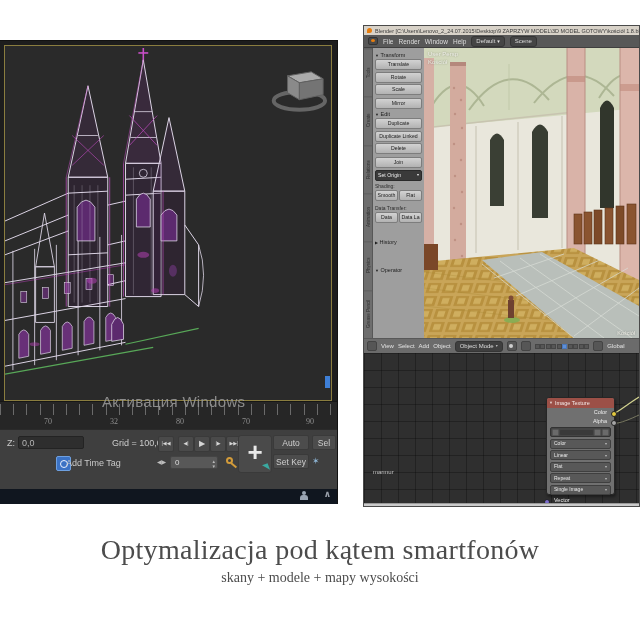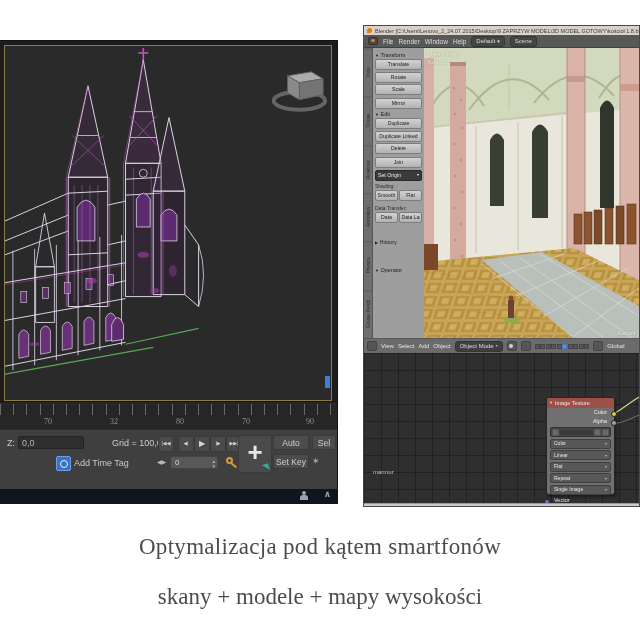--- a/index.html
+++ b/index.html
@@ -134,22 +134,22 @@
            justify-content:space-between;align-items:center;}
   .ne-drop .car{font-size:4px;color:#bdbdbd;}
   .ne-in{position:relative;color:#ececec;font-size:5.5px;height:9px;line-height:9px;padding-left:7px;
          margin-top:1px;}
   .b-bottomstrip{position:absolute;left:0;top:477px;width:100%;height:5px;background:#cbcbcb;
                  border-top:1px solid #9a9a9a;box-sizing:border-box;}
 
   
   .caption{position:absolute;left:0;top:534px;width:100%;text-align:center;
            font-family:"Liberation Serif","DejaVu Serif",serif;color:#4c4c4c;}
-  .caption .l1{font-size:23px;letter-spacing:.3px;}
-  .caption .l2{font-size:23px;margin-top:24px;}
+  .caption .l1{font-size:28px;letter-spacing:.3px;}
+  .caption .l2{font-size:14px;margin-top:4px;}
 </style>
 </head>
 <body>
 
 <div class="max-shot">
 
   <div class="max-viewport">
     <svg viewBox="0 0 330 356" preserveAspectRatio="none">
 
       <g opacity="0.85">
@@ -253,20 +253,21 @@
 
   <div class="max-ruler">
     <div class="ruler-ticks"></div>
     <span class="tick-num" style="left:44px">70</span>
     <span class="tick-num" style="left:110px">32</span>
     <span class="tick-num" style="left:176px">80</span>
     <span class="tick-num" style="left:242px">70</span>
     <span class="tick-num" style="left:306px">90</span>
   </div>
 
+  <div class="wm1">Активация Windows</div>
 
   <div class="max-status">
     <span class="ms" style="left:7px;top:8px">Z:</span>
     <span class="ms ms-field" style="left:18px;top:6px;width:66px">0,0</span>
     <span class="ms" style="left:112px;top:8px;color:#cdcdcd">Grid = 100,0</span>
 
     <span class="pb-btn" style="left:158px;top:6px">|◀◀</span>
     <span class="pb-btn" style="left:178px;top:6px">◀|</span>
     <span class="pb-btn play" style="left:194px;top:6px">▶</span>
     <span class="pb-btn" style="left:210px;top:6px">|▶</span>
@@ -276,21 +277,21 @@
     <div class="bigplus">
       <span>+</span>
       <span class="tealarrow"></span>
     </div>
 
     <span class="key-btn" style="left:273px;top:5px;width:36px">Auto Key</span>
     <span class="key-btn" style="left:312px;top:5px;width:24px">Sel</span>
     <span class="key-btn" style="left:273px;top:24px;width:36px">Set Key</span>
 
     <span class="timetag-icon"></span>
-    <span class="ms" style="left:74px;top:28px">Add Time Tag</span>
+    <span class="ms" style="left:66px;top:28px">Add Time Tag</span>
     <span class="ms" style="left:157px;top:28px;font-size:6px;color:#bdbdbd">◀▶</span>
     <div class="spinner">
       <span>0</span>
       <span class="arr" style="top:1px">▴</span>
       <span class="arr" style="top:6px">▾</span>
     </div>
     <span class="keyicon">
       <span class="ring"></span>
         <span class="tail"></span>
     </span>

